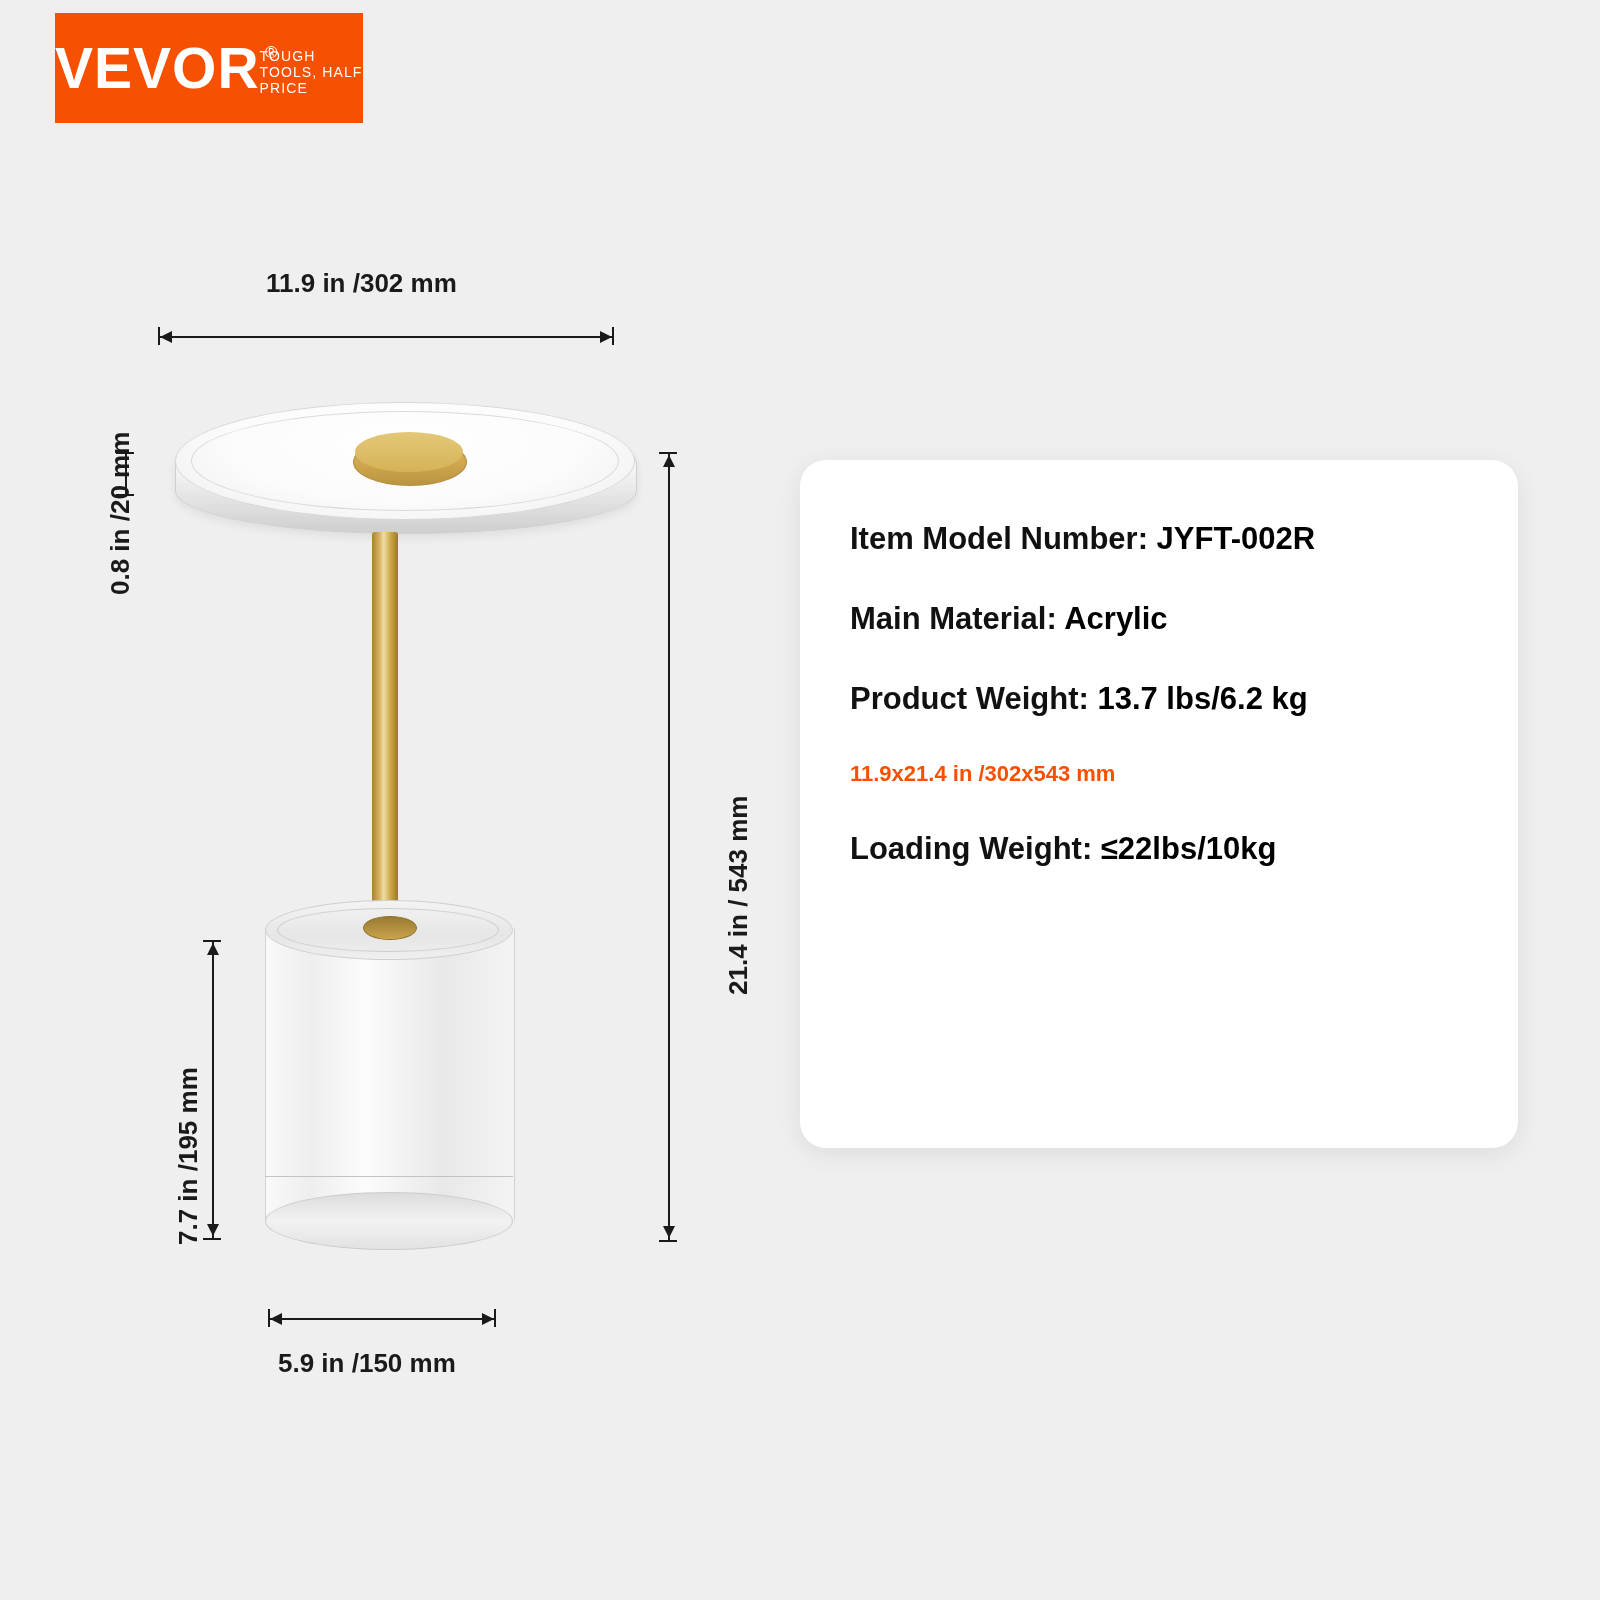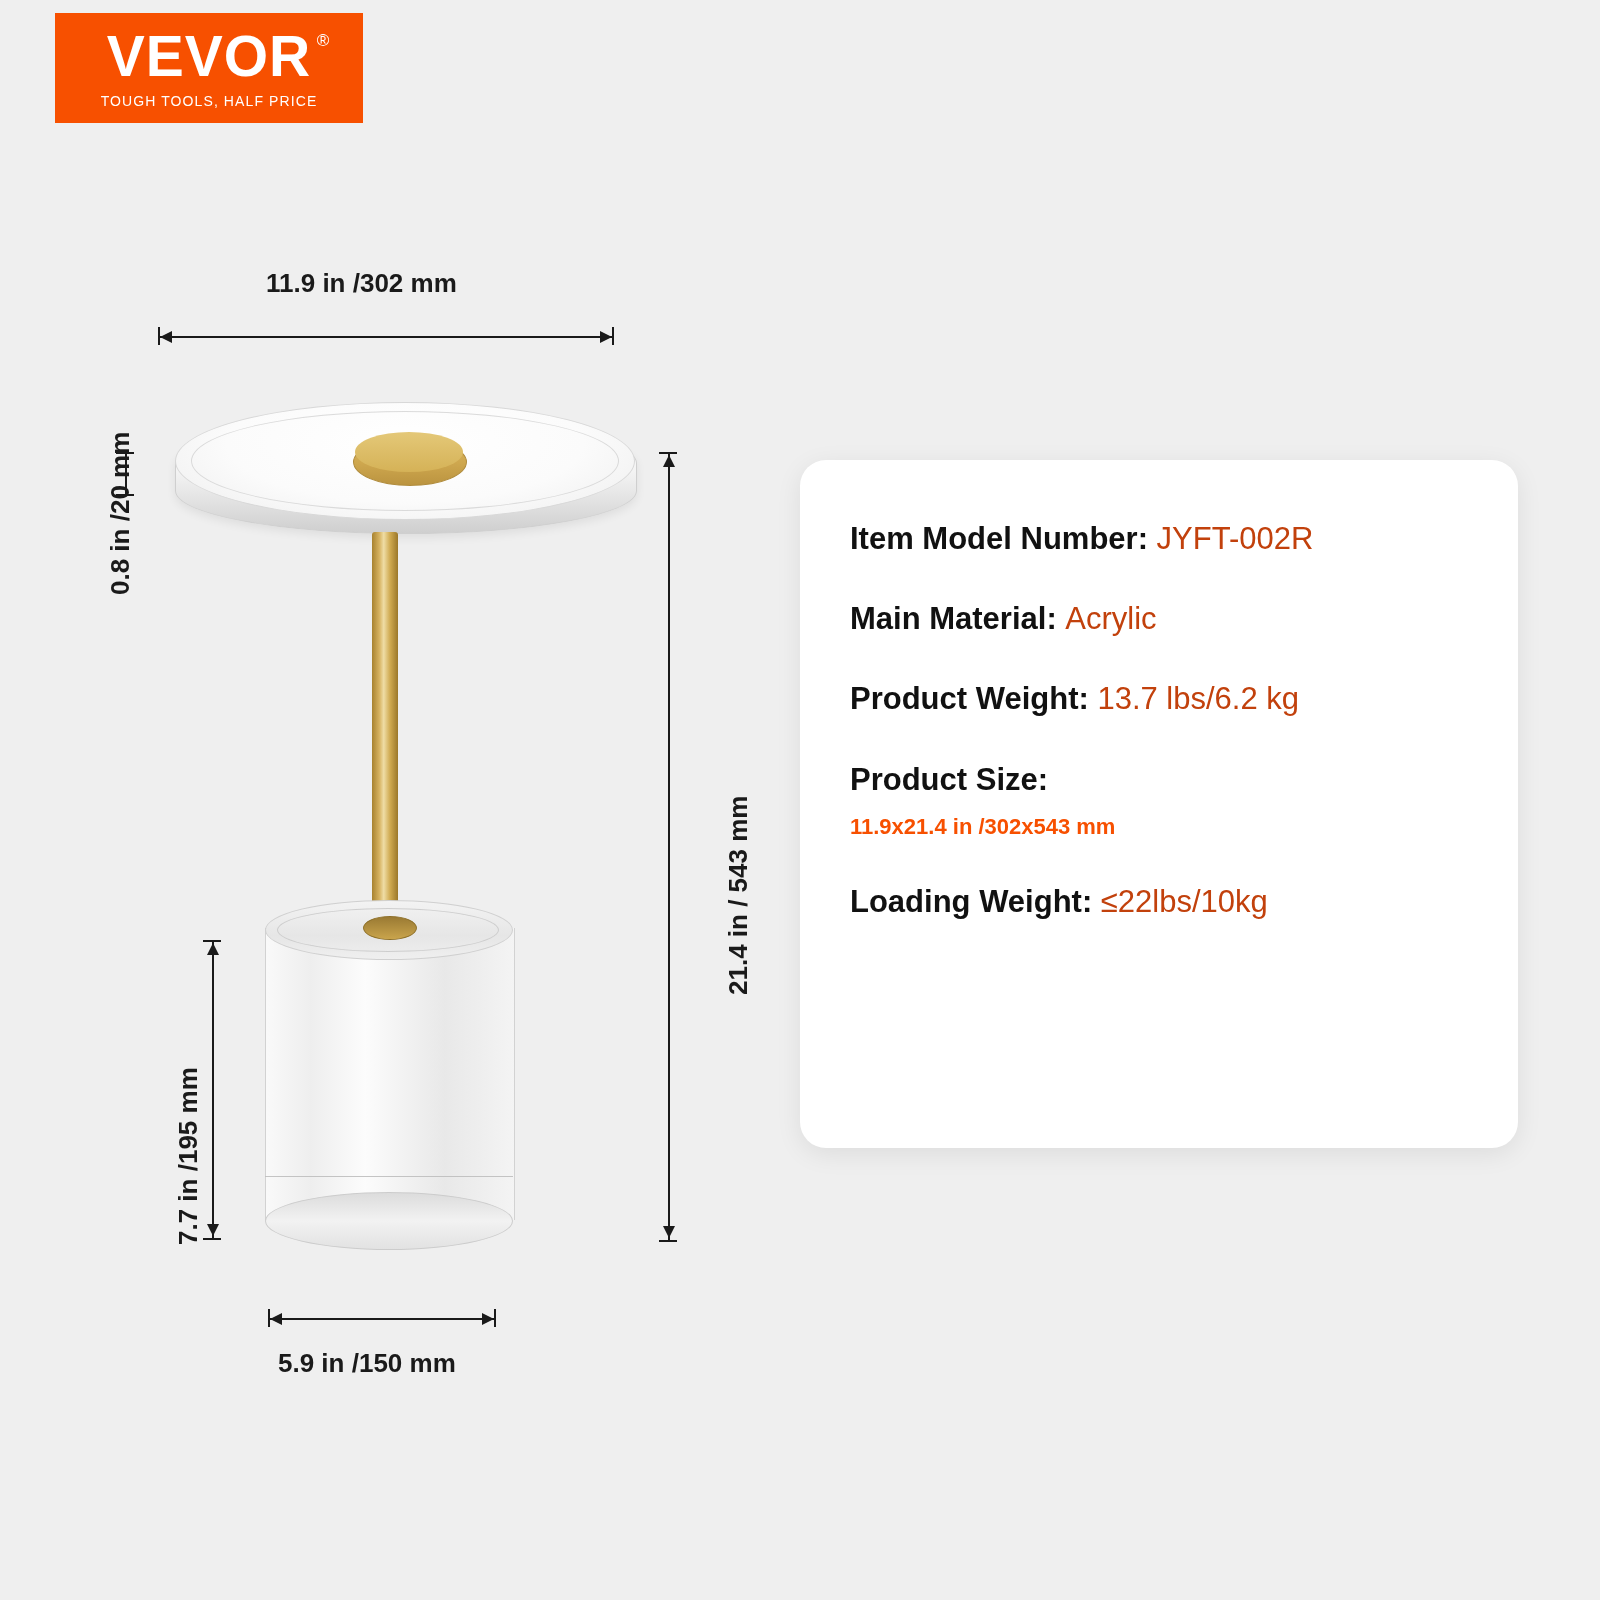--- a/index.html
+++ b/index.html
@@ -17,21 +17,21 @@
 
   
   .logo {
     position: absolute;
     left: 55px;
     top: 13px;
     width: 308px;
     height: 110px;
     background: #f75000;
     display: flex;
-    flex-direction: column;
+    flex-direction: row;
     align-items: center;
     justify-content: center;
   }
   .logo-word {
     color: #ffffff;
     font-size: 57px;
     font-weight: bold;
     letter-spacing: 1px;
     line-height: 1;
     position: relative;
@@ -258,22 +258,22 @@
   .spec-row {
     font-size: 31px;
     line-height: 1.2;
     margin-bottom: 43px;
     color: #111111;
     font-weight: bold;
     font-family: "Liberation Sans", sans-serif;
   }
   .spec-row.tight { margin-bottom: 16px; }
   .spec-val {
-    color: #c2410c;
-    font-weight: normal;
+    color: #000000;
+    font-weight: bold;
   }
   .spec-val-block {
     color: #f75000;
     font-weight: bold;
     font-size: 22px;
     margin-bottom: 43px;
     display: block;
   }
 </style>
 </head>
@@ -345,21 +345,18 @@
     <span class="spec-val">JYFT-002R</span>
   </div>
   <div class="spec-row">
     <span>Main Material:</span>
     <span class="spec-val">Acrylic</span>
   </div>
   <div class="spec-row">
     <span>Product Weight:</span>
     <span class="spec-val">13.7 lbs/6.2 kg</span>
   </div>
-  <div class="spec-row tight">
-    <span>Product Size:</span>
-  </div>
   <span class="spec-val-block">11.9x21.4 in /302x543 mm</span>
   <div class="spec-row">
     <span>Loading Weight:</span>
     <span class="spec-val">≤22lbs/10kg</span>
   </div>
 </div>
 
 </body></html>

